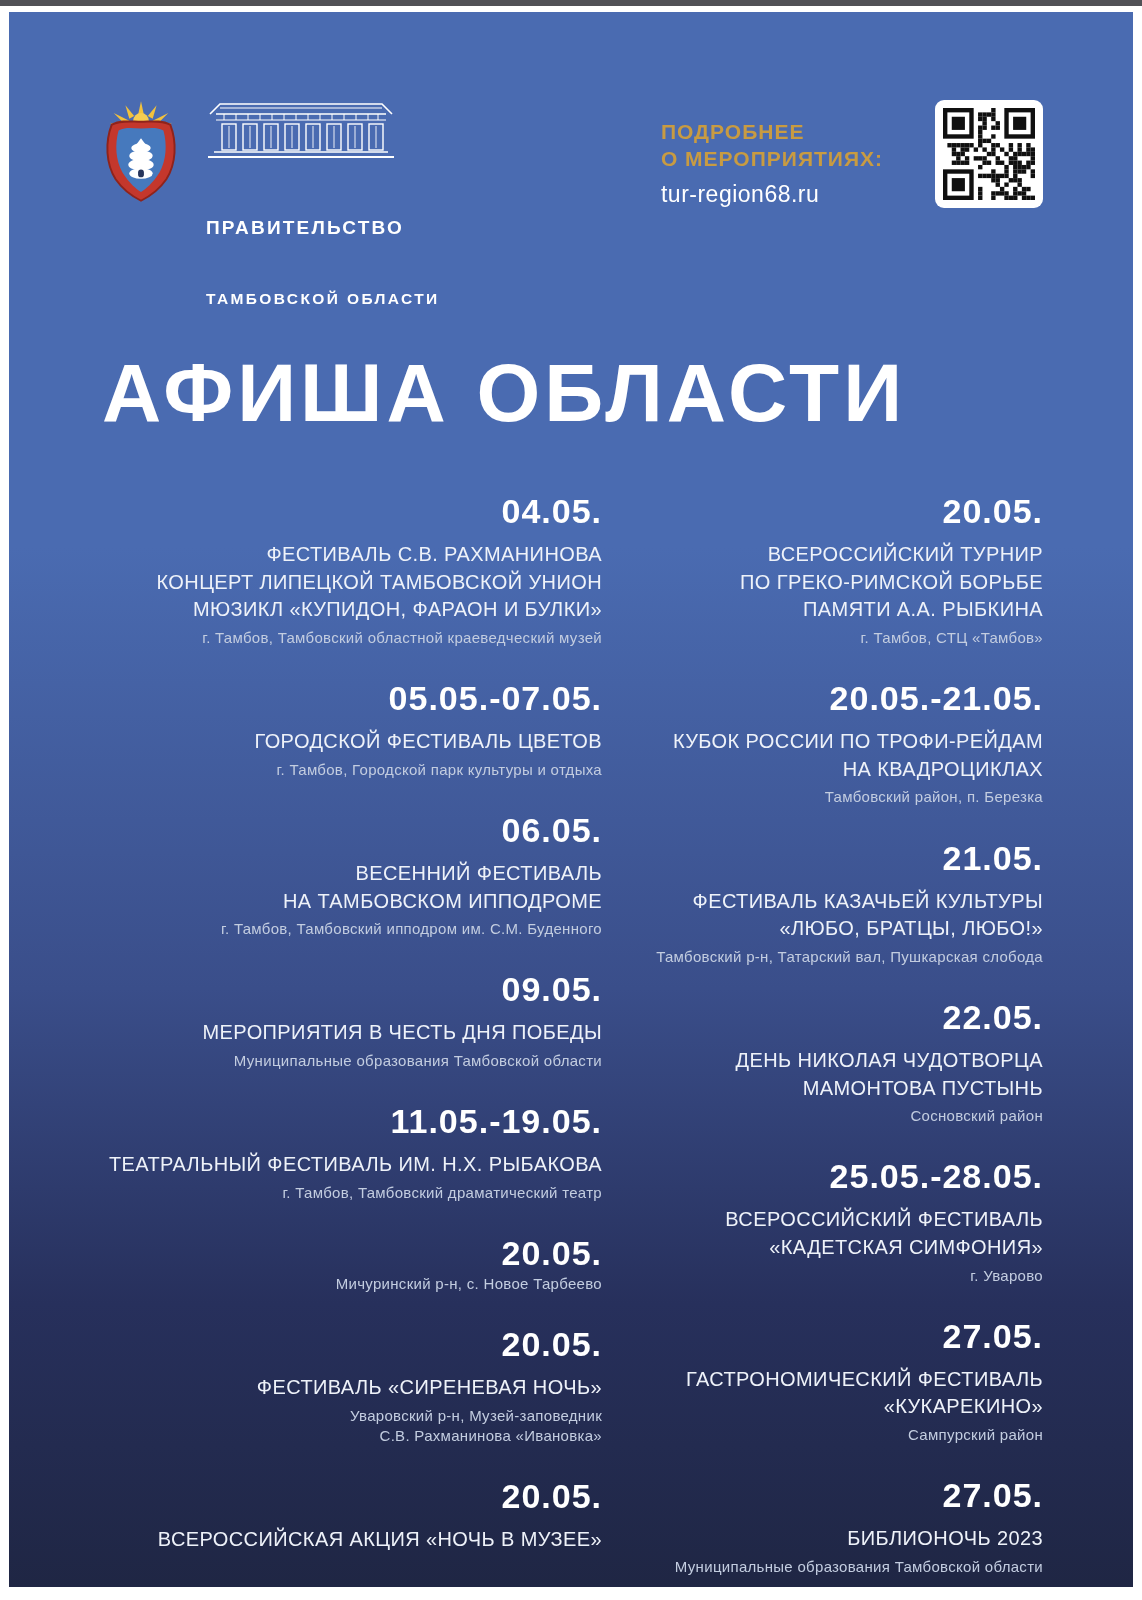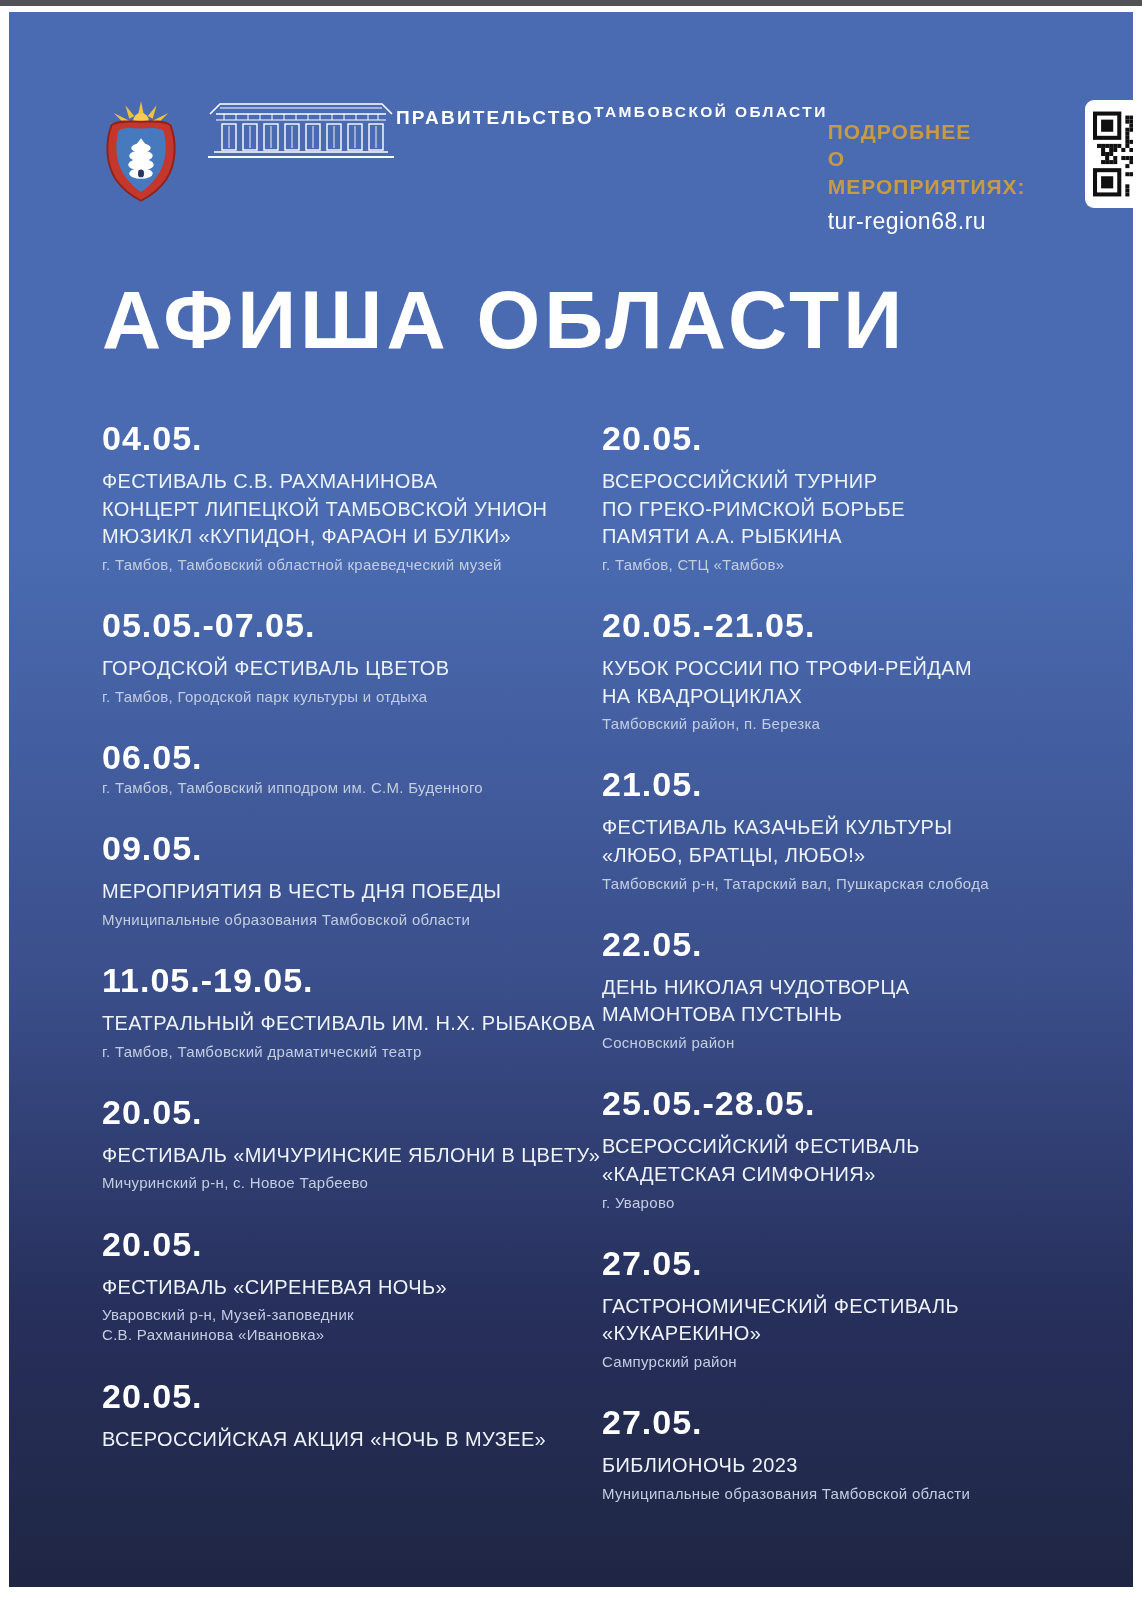--- a/index.html
+++ b/index.html
@@ -11,36 +11,36 @@
   }
   .poster{
     width:100%;height:100%;box-sizing:border-box;
     background:linear-gradient(180deg,var(--bg-top,#4a6bb1) 0%,var(--bg-top,#4a6bb1) 34%,#3a4e8a 62%,#27305c 82%,var(--bg-bottom,#1f2644) 100%);
     padding:88px 90px 40px 93px;overflow:hidden;
   }
   
   .hdr{display:flex;justify-content:space-between;align-items:flex-start;}
   .logos{display:flex;align-items:flex-start;gap:26px;}
   .coat{width:78px;height:104px;flex:0 0 auto;}
-  .gov{display:flex;flex-direction:row;}
+  .gov{display:flex;flex-direction:column;gap:48px;}
   .gov svg{width:190px;height:62px;}
   .org1{color:#fff;font-weight:700;font-size:19px;letter-spacing:2.2px;margin-top:7px;white-space:nowrap;}
   .org2{color:#fff;font-weight:700;font-size:15.5px;letter-spacing:2.4px;margin-top:3px;white-space:nowrap;}
   .qrblock{display:flex;align-items:flex-start;gap:52px;}
   .moreinfo{padding-top:18px;}
   .more-label{color:var(--accent-gold,#c89b42);font-weight:800;font-size:21px;line-height:1.3;letter-spacing:1px;white-space:pre-line;}
   .site{color:#fff;font-size:23px;margin-top:8px;letter-spacing:.5px;}
   .qr{width:108px;height:108px;background:#fff;border-radius:9px;padding:8px;box-sizing:border-box;}
   .qr svg{width:100%;height:100%;display:block;}
   
   h1.title{margin:42px 0 0 0;color:#fff;font-size:82px;font-weight:700;letter-spacing:4px;line-height:1.05;white-space:nowrap;}
   h2.subtitle{margin:22px 0 0 0;color:var(--accent-gold,#c89b42);font-size:55px;font-weight:700;letter-spacing:3px;white-space:nowrap;}
   
   .cols{display:grid;grid-template-columns:500px 1fr;margin-top:58px;}
-  .event{margin-bottom:33px;}
+  .event{margin-bottom:33px;text-align:right;}
   .event-date{color:#ffffff;font-size:34px;font-weight:800;letter-spacing:1px;line-height:1;}
   .event-title{color:#eef2f9;font-size:20px;font-weight:400;letter-spacing:.4px;line-height:1.38;margin-top:13px;white-space:pre-line;}
   .event-location{color:#c3cde0;font-size:15px;font-weight:400;letter-spacing:.3px;line-height:1.35;margin-top:4px;white-space:pre-line;}
 </style>
 </head>
 <body>
 
 <div class="frame">
   <div class="poster">
 
@@ -285,35 +285,36 @@
 МЮЗИКЛ «КУПИДОН, ФАРАОН И БУЛКИ»</div>
             <div class="event-location">г. Тамбов, Тамбовский областной краеведческий музей</div>
           </div>
           <div class="event">
             <div class="event-date">05.05.-07.05.</div>
             <div class="event-title">ГОРОДСКОЙ ФЕСТИВАЛЬ ЦВЕТОВ</div>
             <div class="event-location">г. Тамбов, Городской парк культуры и отдыха</div>
           </div>
           <div class="event">
             <div class="event-date">06.05.</div>
+            <div class="event-title">ВЕСЕННИЙ ФЕСТИВАЛЬ
+НА ТАМБОВСКОМ ИППОДРОМЕ</div>
             <div class="event-location">г. Тамбов, Тамбовский ипподром им. С.М. Буденного</div>
           </div>
           <div class="event">
             <div class="event-date">09.05.</div>
             <div class="event-title">МЕРОПРИЯТИЯ В ЧЕСТЬ ДНЯ ПОБЕДЫ</div>
             <div class="event-location">Муниципальные образования Тамбовской области</div>
           </div>
           <div class="event">
             <div class="event-date">11.05.-19.05.</div>
             <div class="event-title">ТЕАТРАЛЬНЫЙ ФЕСТИВАЛЬ ИМ. Н.Х. РЫБАКОВА</div>
             <div class="event-location">г. Тамбов, Тамбовский драматический театр</div>
           </div>
           <div class="event">
             <div class="event-date">20.05.</div>
-            <div class="event-title">ФЕСТИВАЛЬ «МИЧУРИНСКИЕ ЯБЛОНИ В ЦВЕТУ»</div>
             <div class="event-location">Мичуринский р-н, с. Новое Тарбеево</div>
           </div>
           <div class="event">
             <div class="event-date">20.05.</div>
             <div class="event-title">ФЕСТИВАЛЬ «СИРЕНЕВАЯ НОЧЬ»</div>
             <div class="event-location">Уваровский р-н, Музей-заповедник
 С.В. Рахманинова «Ивановка»</div>
           </div>
           <div class="event">
             <div class="event-date">20.05.</div>

